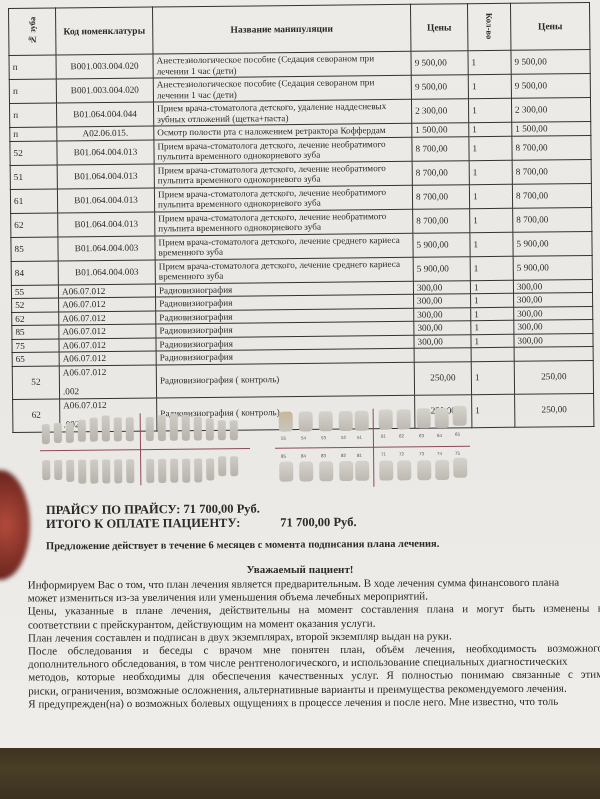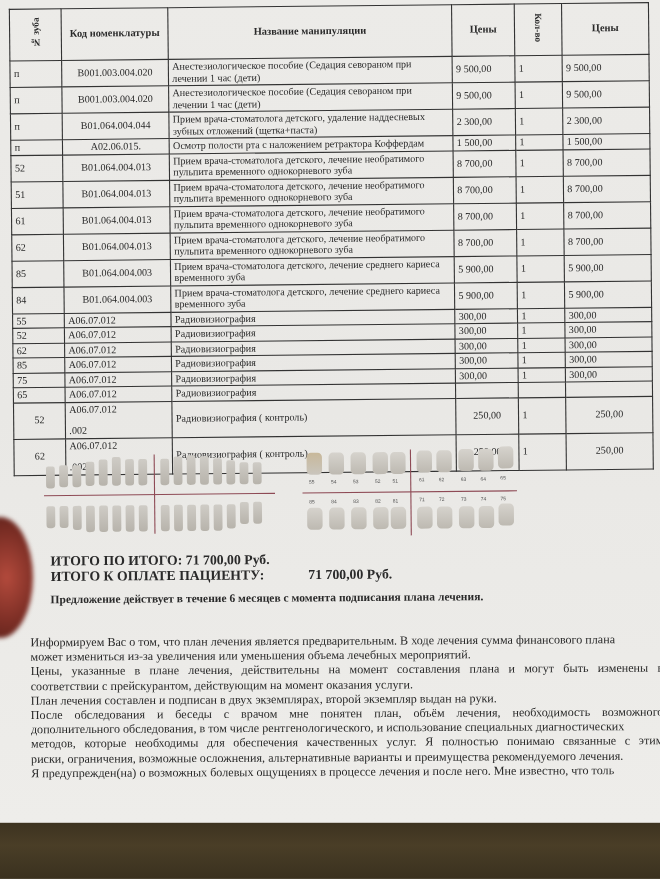--- a/index.html
+++ b/index.html
@@ -295,31 +295,32 @@
       <div class="ptooth" style="left:104px;top:54px;"></div>
       <div class="ptooth" style="left:122px;top:54px;"></div>
       <div class="ptooth" style="left:142px;top:54px;"></div>
       <div class="ptooth" style="left:160px;top:54px;"></div>
       <div class="ptooth" style="left:178px;top:52px;"></div>
     </div>
   </div>
 
   <div class="totals">
     <div class="row">
-      <span>ИТОГО ПО ИТОГО:</span>&nbsp;
+      <span>ПРАЙСУ ПО ПРАЙСУ:</span>&nbsp;
       <span>71 700,00 Руб.</span>
     </div>
     <div class="row">
       <span>ИТОГО К ОПЛАТЕ ПАЦИЕНТУ:</span>
       <span class="v2">71 700,00 Руб.</span>
     </div>
   </div>
 
   <div class="offer">Предложение действует в течение 6 месяцев с момента подписания плана лечения.</div>
 
+  <div class="greet">Уважаемый пациент!</div>
 
   <div class="body-text">
     <span class="ln">Информируем Вас о том, что план лечения является предварительным. В ходе лечения сумма финансового плана</span>
     <span class="ln">может измениться из-за увеличения или уменьшения объема лечебных мероприятий.</span>
     <span class="ln just">Цены, указанные в плане лечения, действительны на момент составления плана и могут быть изменены в</span>
     <span class="ln">соответствии с прейскурантом, действующим на момент оказания услуги.</span>
     <span class="ln">План лечения составлен и подписан в двух экземплярах, второй экземпляр выдан на руки.</span>
     <span class="ln just">После обследования и беседы с врачом мне понятен план, объём лечения, необходимость возможного</span>
     <span class="ln">дополнительного обследования, в том числе рентгенологического, и использование специальных диагностических</span>
     <span class="ln just">методов, которые необходимы для обеспечения качественных услуг. Я полностью понимаю связанные с этим</span>

